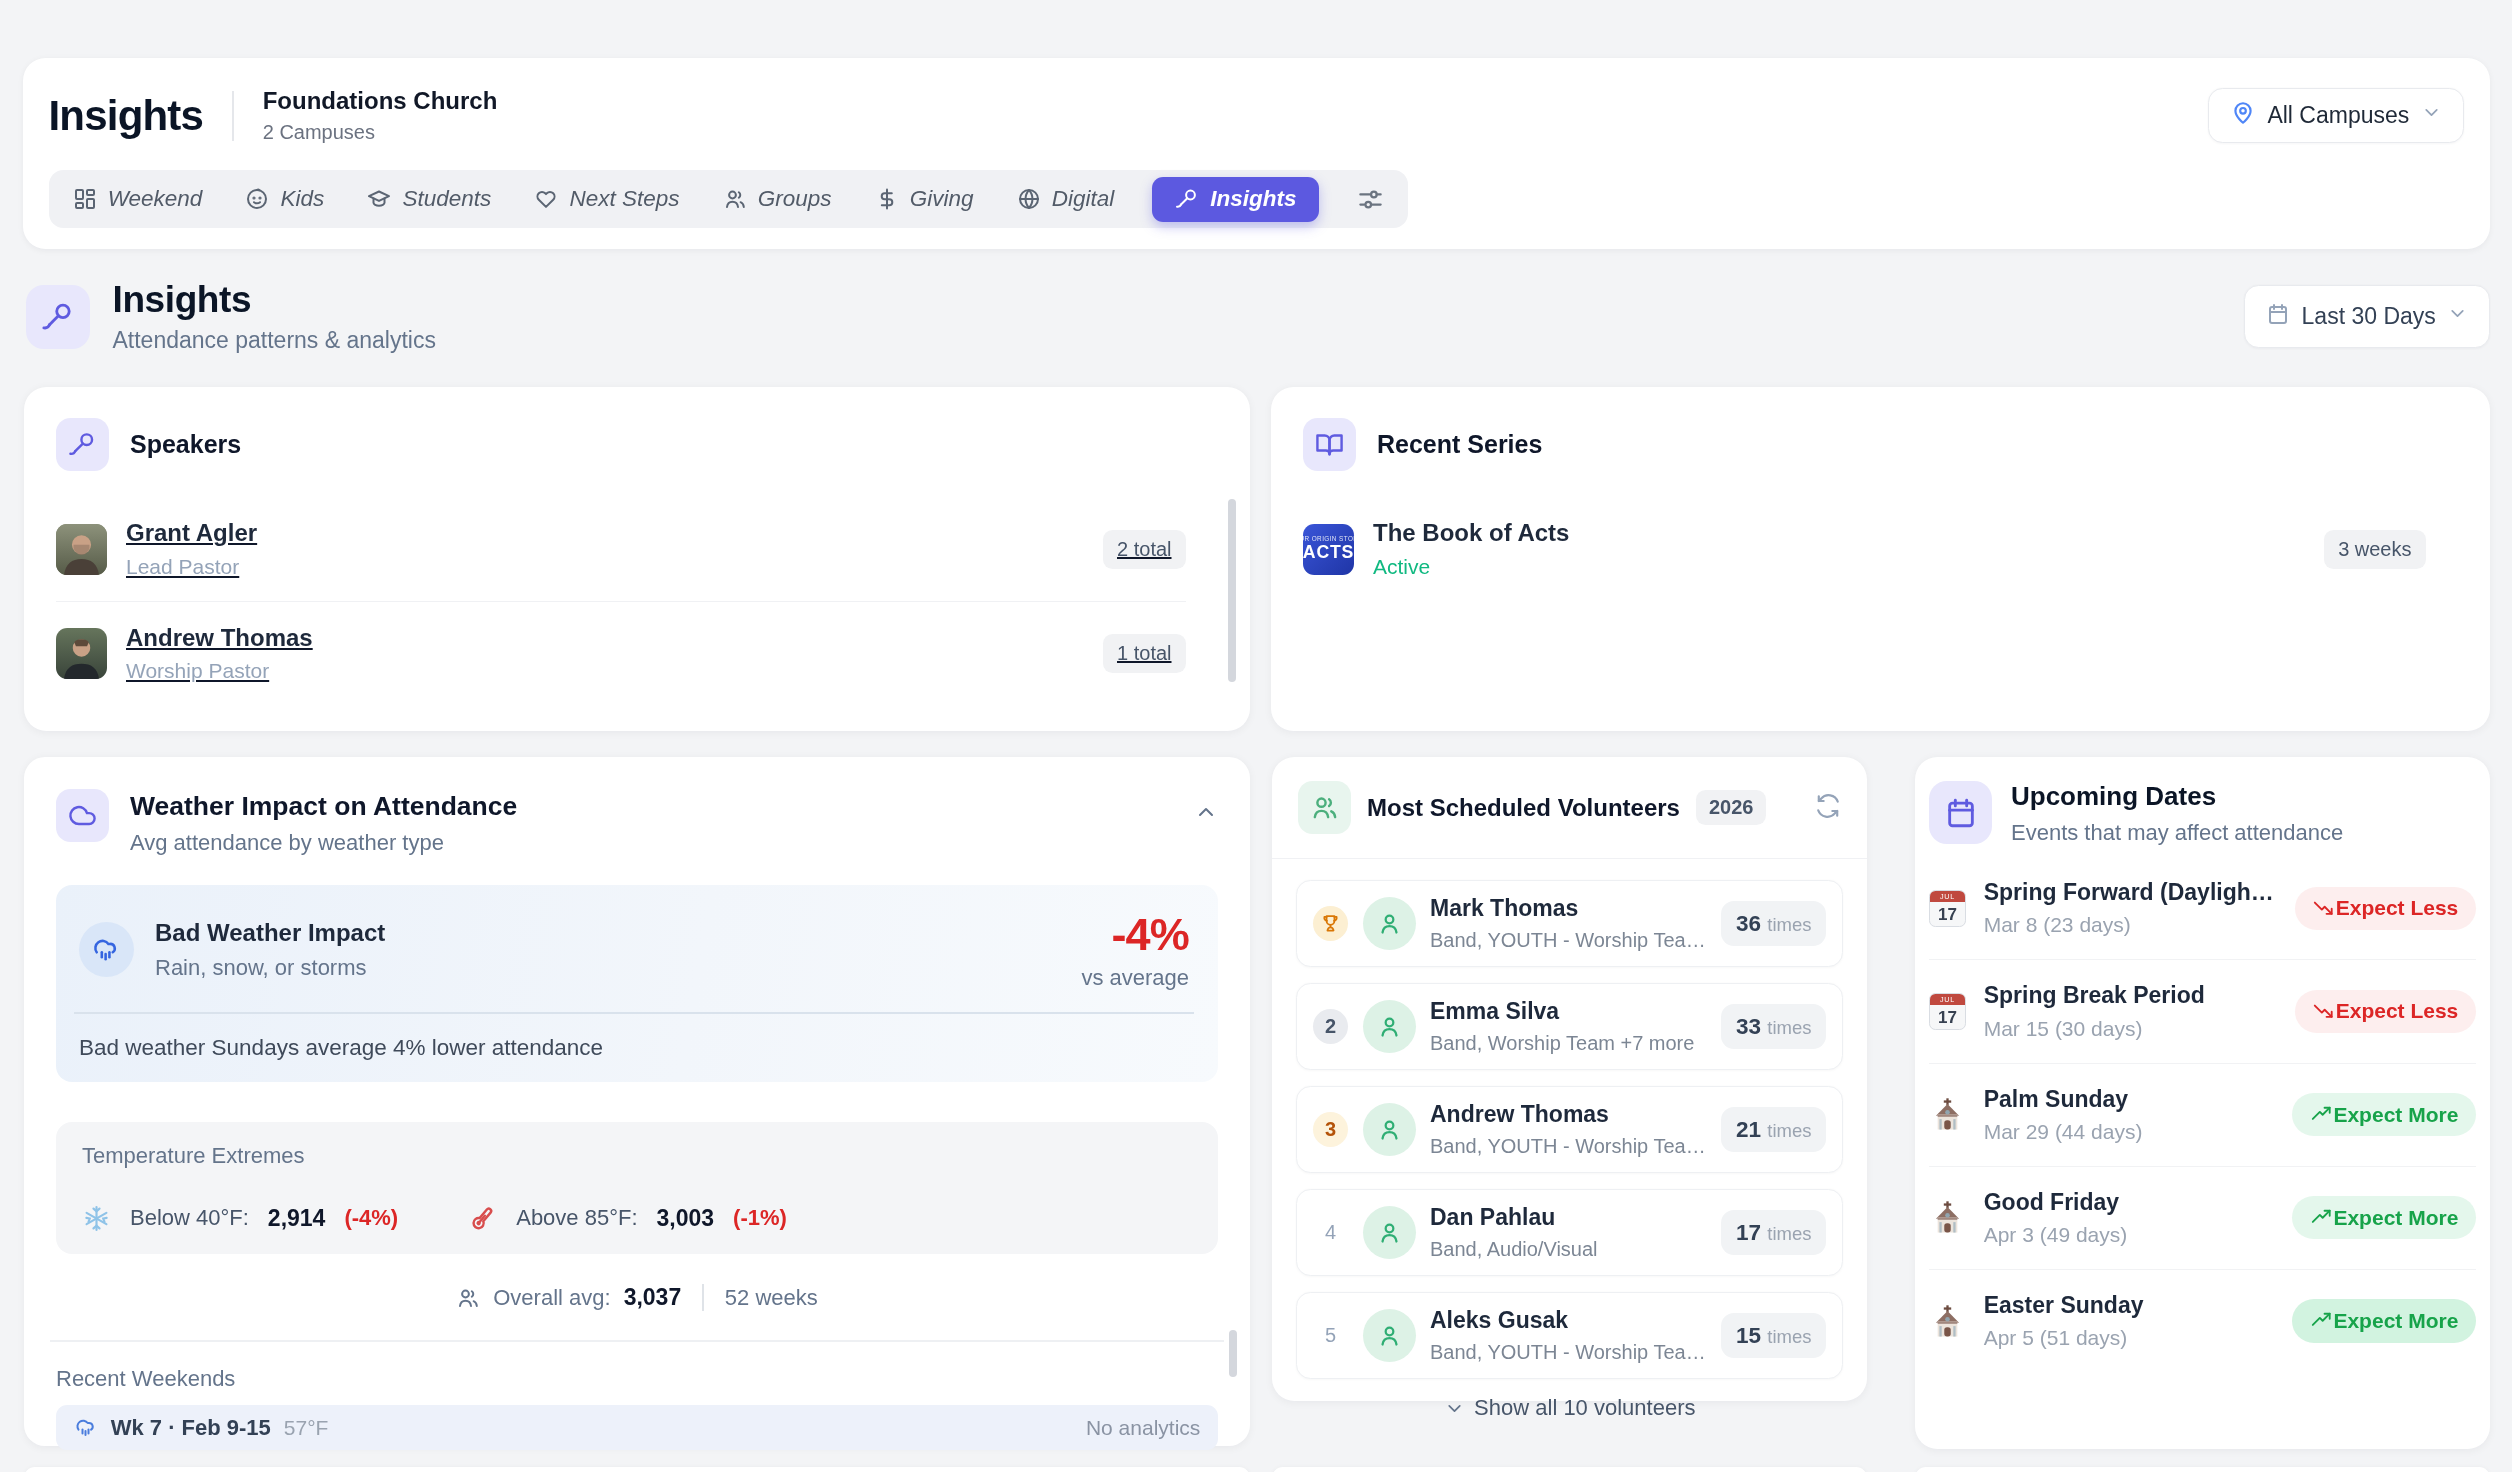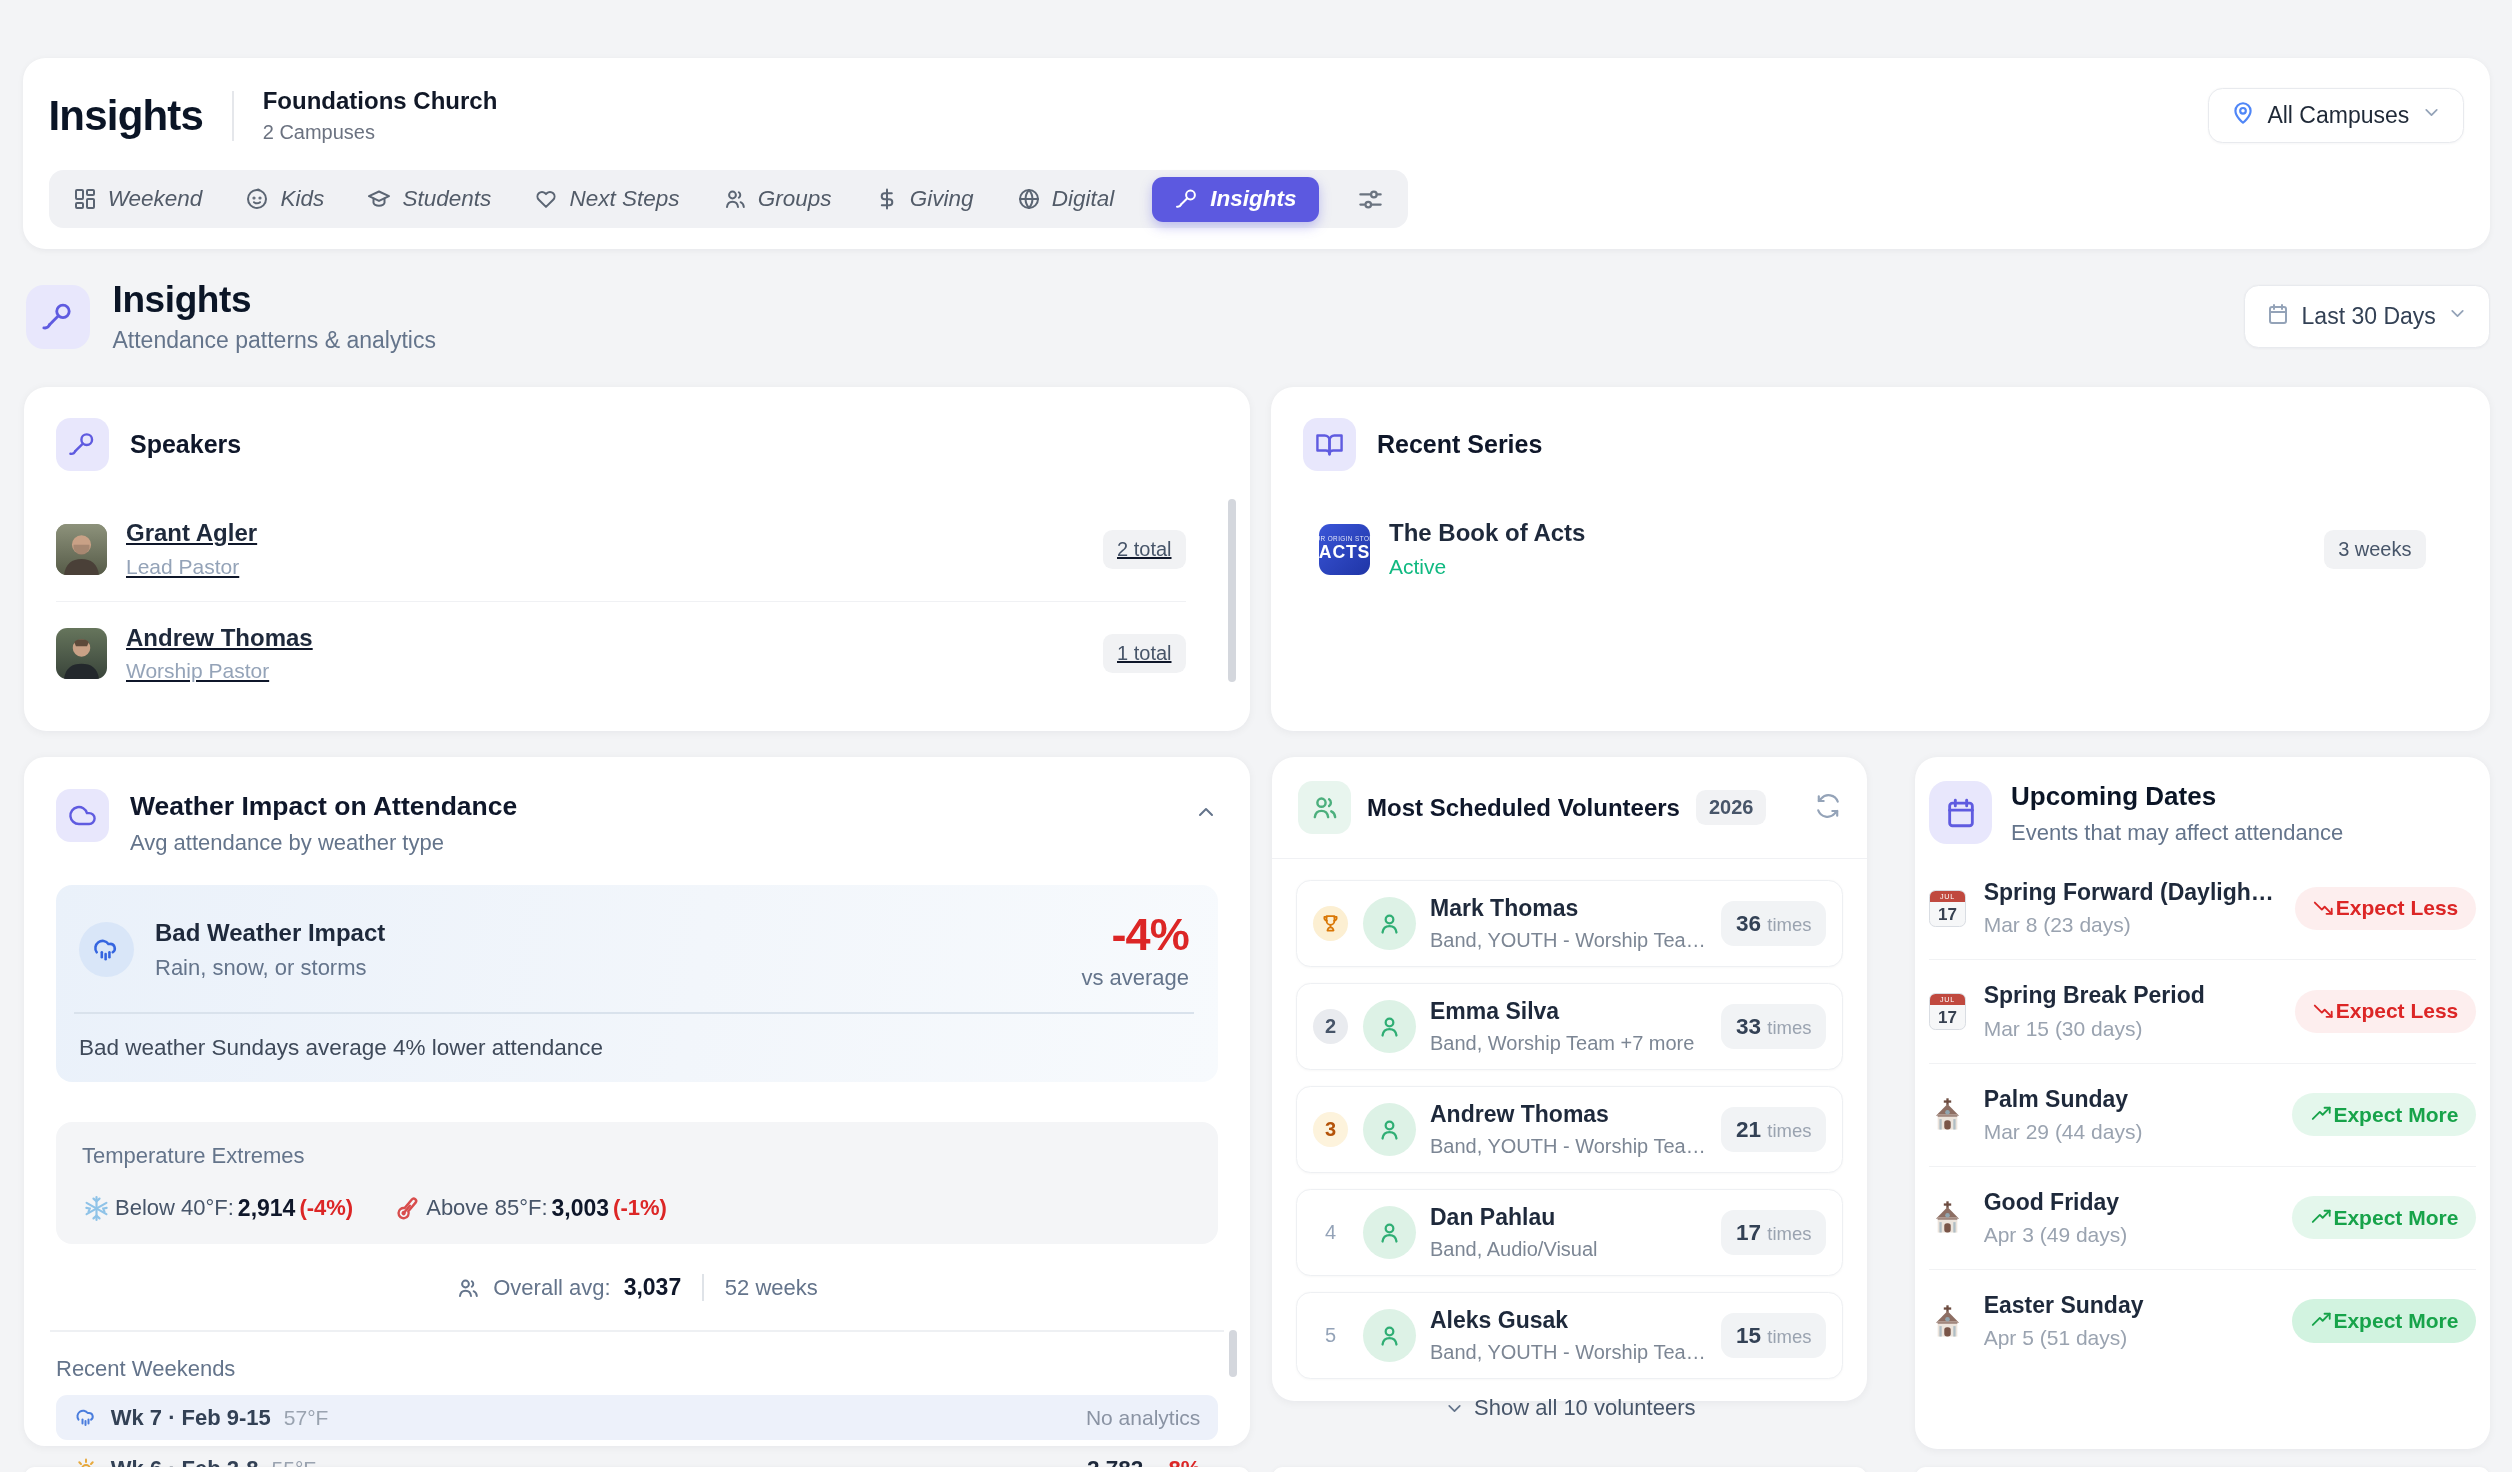--- a/index.html
+++ b/index.html
@@ -86,21 +86,21 @@
   .pill-badge {
     margin-left: auto; margin-right: 32px; background: #f1f2f4; border-radius: 9.6px;
     padding: 8px 14.5px; font-size: 20px; color: #475569; white-space: nowrap;
   }
   .avatar-photo { width: 51px; height: 51px; border-radius: 11.2px; overflow: hidden; flex: none; position: relative; }
   .avatar-photo svg { width: 100%; height: 100%; display: block; }
   .series-art {
     width: 51px; height: 51px; border-radius: 11.2px; flex: none;
     background: linear-gradient(135deg, #3a55d8, #1f35a6);
     display: flex; flex-direction: column; align-items: center; justify-content: center;
-    color: #fff; overflow: hidden; margin-left: 16px;
+    color: #fff; overflow: hidden;
   }
   .series-art .art-top { font-size: 6.4px; letter-spacing: 0.4px; opacity: .85; white-space: nowrap; }
   .series-art .art-main { font-size: 17.7px; font-weight: 800; letter-spacing: 0.8px; }
   .scroll-thumb { position: absolute; width: 8px; border-radius: 4.8px; background: #d4d7dd; }
 
   
   .weather-card { padding: 32px; border-radius: 21px; }
   .weather-head { display: flex; align-items: flex-start; gap: 21px; }
   .weather-head .titles { padding-top: 1.6px; }
   .collapse-btn { margin-left: auto; cursor: pointer; padding-top: 11.2px; }
@@ -118,21 +118,21 @@
   .impact-titles { margin-left: 21px; }
   .impact-name { font-size: 24px; font-weight: 600; color: #1e293b; }
   .impact-desc { font-size: 22px; color: #64748b; margin-top: 7.2px; }
   .impact-stat { margin-left: auto; text-align: right; }
   .impact-value { font-size: 45px; font-weight: 800; color: #dc2626; letter-spacing: -0.8px; }
   .impact-vs { font-size: 22px; color: #64748b; margin-top: 4.8px; }
   .impact-divider { height: 1.6px; background: #d9e2ec; margin: 21px -4.8px 0 -4.8px; }
   .impact-note { font-size: 22.5px; color: #3f4a5a; margin-top: 21px; }
   .temp-panel { margin-top: 40px; border-radius: 16px; background: #f4f5f7; padding: 21px 26px; }
   .temp-title { font-size: 22px; color: #64748b; }
-  .temp-row { display: flex; align-items: center; gap: 4px; margin-top: 25px; font-size: 22px; color: #475569; }
+  .temp-row { display: flex; align-items: center; gap: 19px; margin-top: 35px; font-size: 22px; color: #475569; }
   .temp-val { font-size: 23px; font-weight: 700; color: #0f172a; }
   .temp-delta { color: #dc2626; font-weight: 600; }
   .temp-gap { width: 32px; }
   .emoji-ico { width: 29px; height: 29px; flex: none; }
   .overall-row { margin-top: 30.5px; display: flex; align-items: center; justify-content: center; gap: 13px; font-size: 22px; color: #64748b; }
   .overall-row svg { width: 24px; height: 24px; stroke: #64748b; }
   .overall-val { font-size: 23px; font-weight: 700; color: #0f172a; }
   .v-sep { width: 1.6px; height: 27px; background: #dfe3e8; margin: 0 8px; }
   .weather-divider { height: 1.6px; background: #eef0f3; margin: 29px -6.4px 0 -6.4px; }
   .rw-title { margin-top: 24px; font-size: 22px; color: #64748b; }

